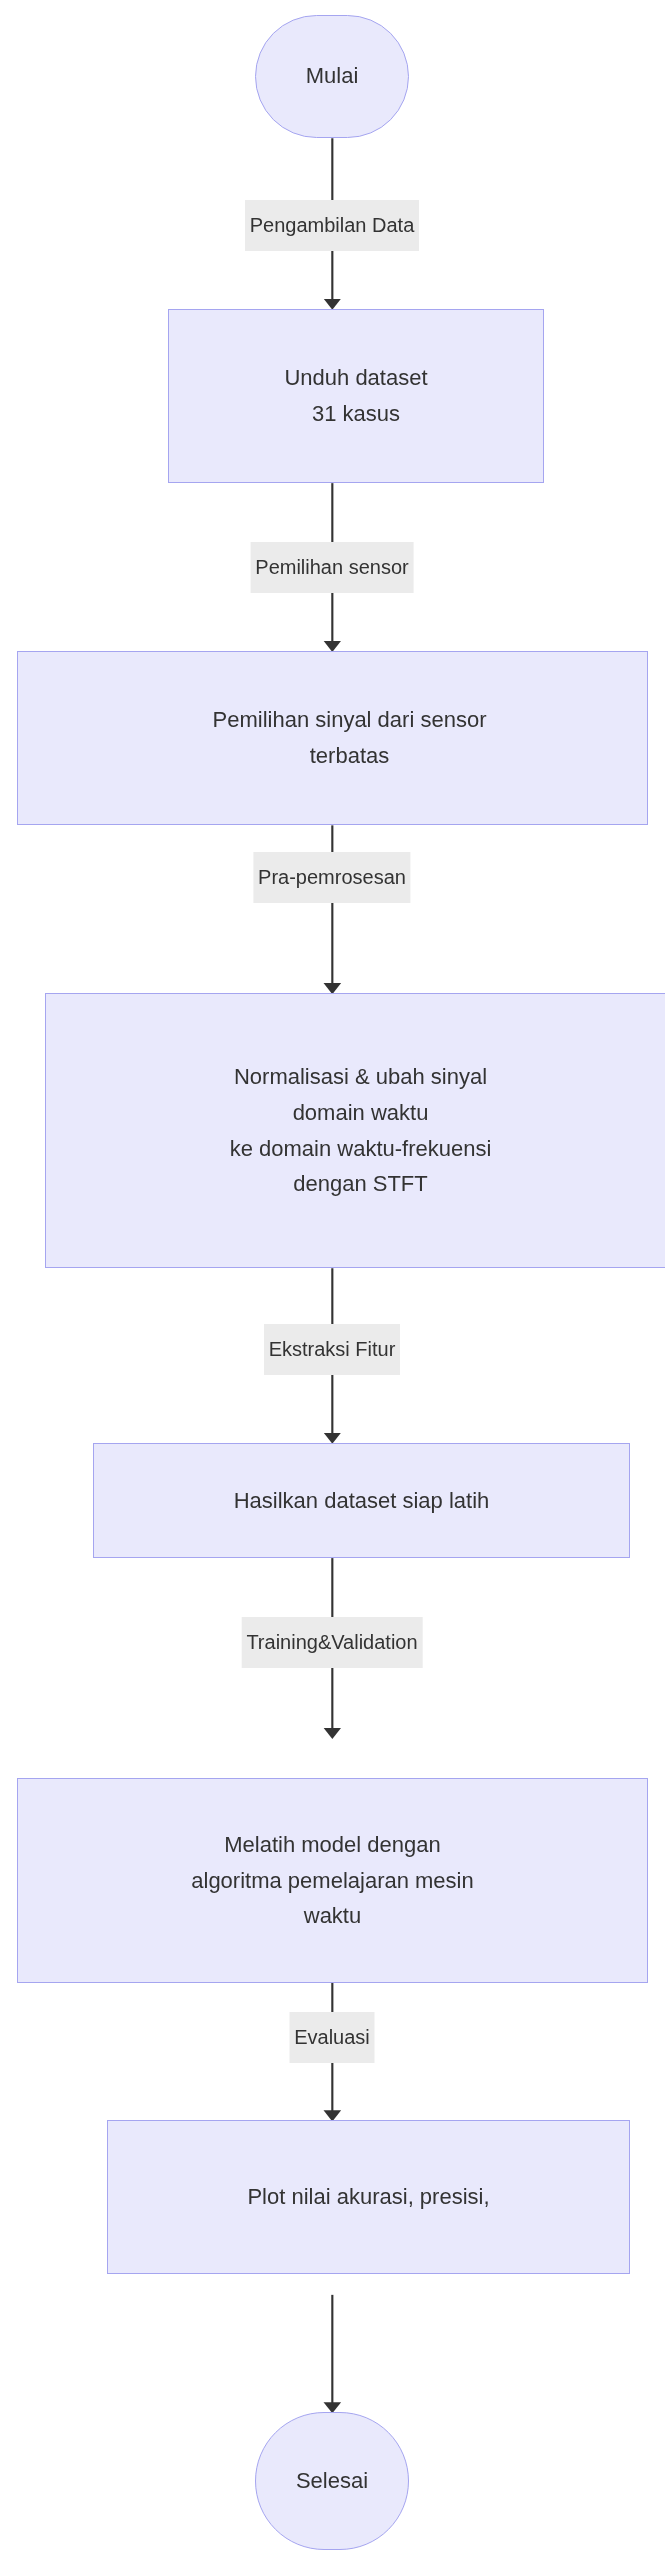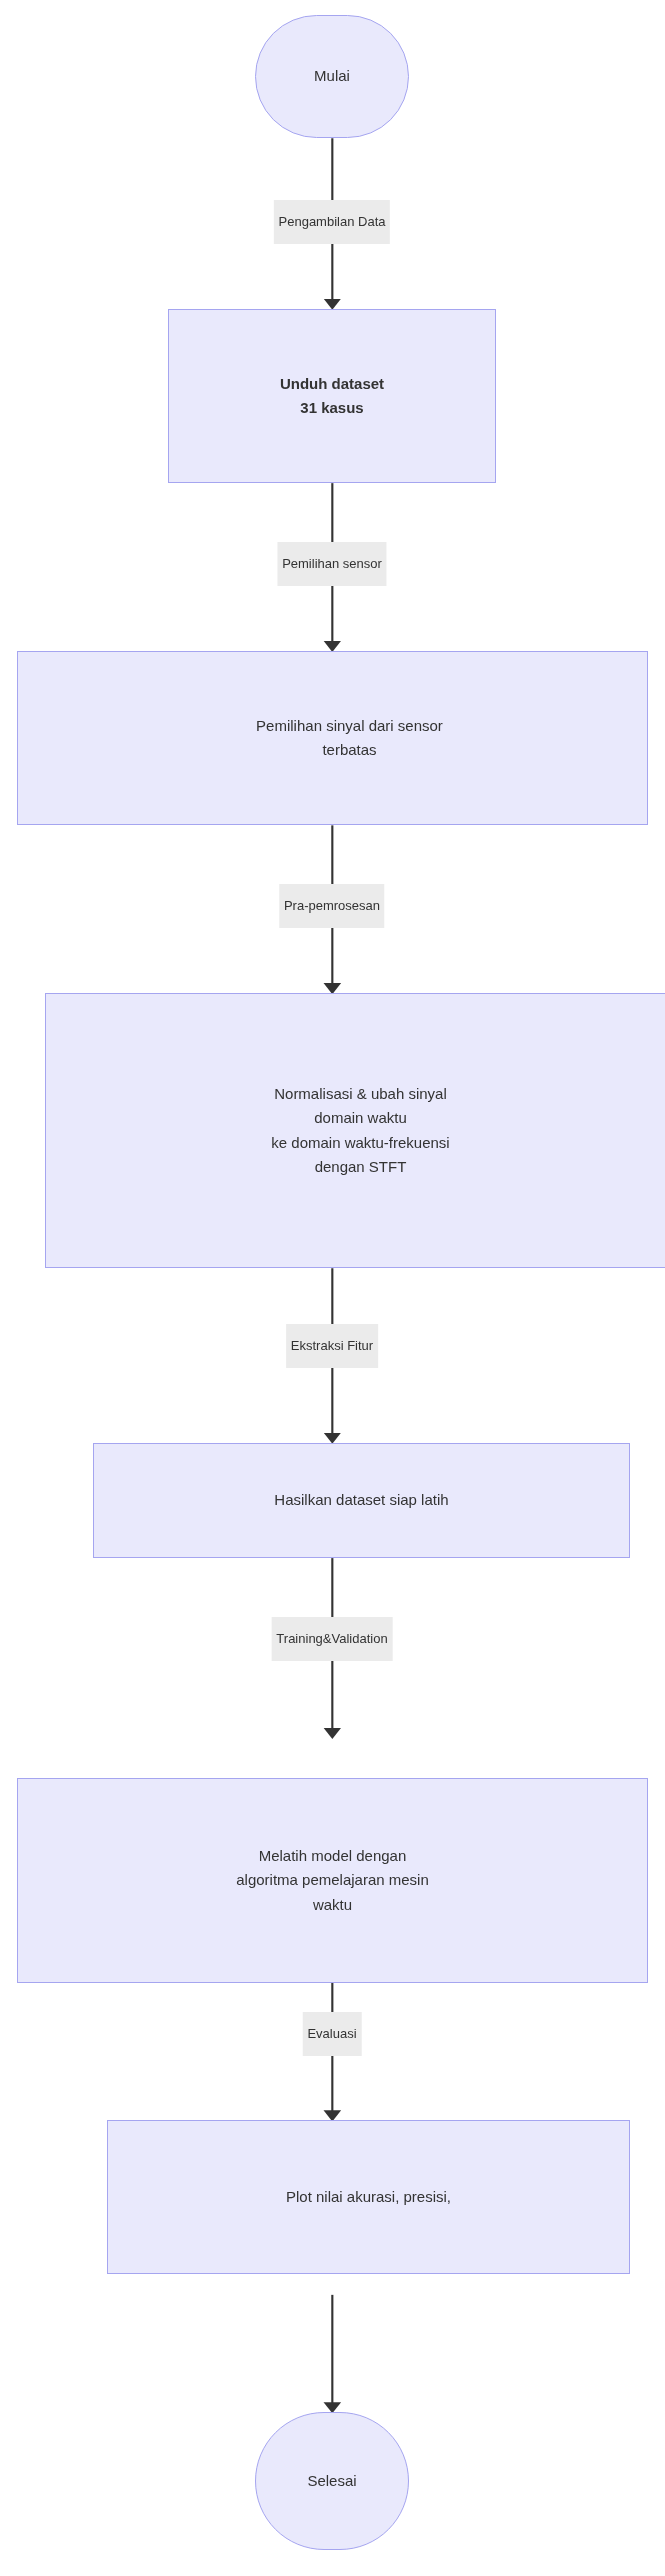--- a/index.html
+++ b/index.html
@@ -37,21 +37,21 @@
   .node {
     position: absolute;
     z-index: 2;
     background: #e9e9fc;
     border: 1.3px solid #a5a5f0;
     display: flex;
     align-items: center;
     justify-content: center;
     text-align: center;
     color: #333333;
-    font-size: 15px;
+    font-size: 22px;
     line-height: 1.62;
   }
 
   .node.terminal {
     border-radius: 134px;
   }
 
   .node .lines {
     width: 100%;
     padding: 0 9.4px;
@@ -61,41 +61,41 @@
     display: block;
     white-space: nowrap;
   }
 
   
   .edge-label {
     position: absolute;
     z-index: 3;
     background: #ebebeb;
     color: #333333;
-    font-size: 13px;
+    font-size: 20px;
     line-height: 1;
     padding: 14.8px 4.7px 16px 4.7px;
     white-space: nowrap;
     transform: translateX(-50%);
     text-align: center;
   }
 
   
   #node-start    { left: 255px; top:   14.8px; width: 154px; height: 123px; }
-  #node-unduh    { left: 168px; top:  309px; width: 328px; height: 174px; font-weight: bold; }
+  #node-unduh    { left: 168px; top:  309px; width: 376px; height: 174px; }
   #node-pemilihan{ left:  17px; top:  651px; width: 631px; height: 174px; padding-left: 34px; }
   #node-stft     { left:  17px; top: 993px; width: 631px; height: 275px; margin-left: 28px; }
   #node-hasilkan { left:  64px; top: 1443px; width: 537px; height: 115px; margin-left: 29px; }
   #node-melatih  { left:  17px; top: 1738px; width: 631px; height: 205px; margin-top: 40px; }
   #node-plot     { left: 74px; top: 2120px; width: 523px; height: 154px; margin-left: 33px; }
   #node-end      { left: 255px; top: 2412px; width: 154px; height: 138px; }
 
   #label-0 { left: 332px; top:  200px; }
   #label-1 { left: 332px; top:  542px; }
-  #label-2 { left: 332px; top: 884px; }
+  #label-2 { left: 332px; top: 852px; }
   #label-3 { left: 332px; top: 1324px; }
   #label-4 { left: 332px; top: 1617px; }
   #label-5 { left: 332px; top: 2012px; }
 </style>
 </head>
 <body>
 
 <div id="flow">
 
   <svg id="connectors" viewBox="0 0 992 3839" width="666" height="2576" aria-hidden="true">

